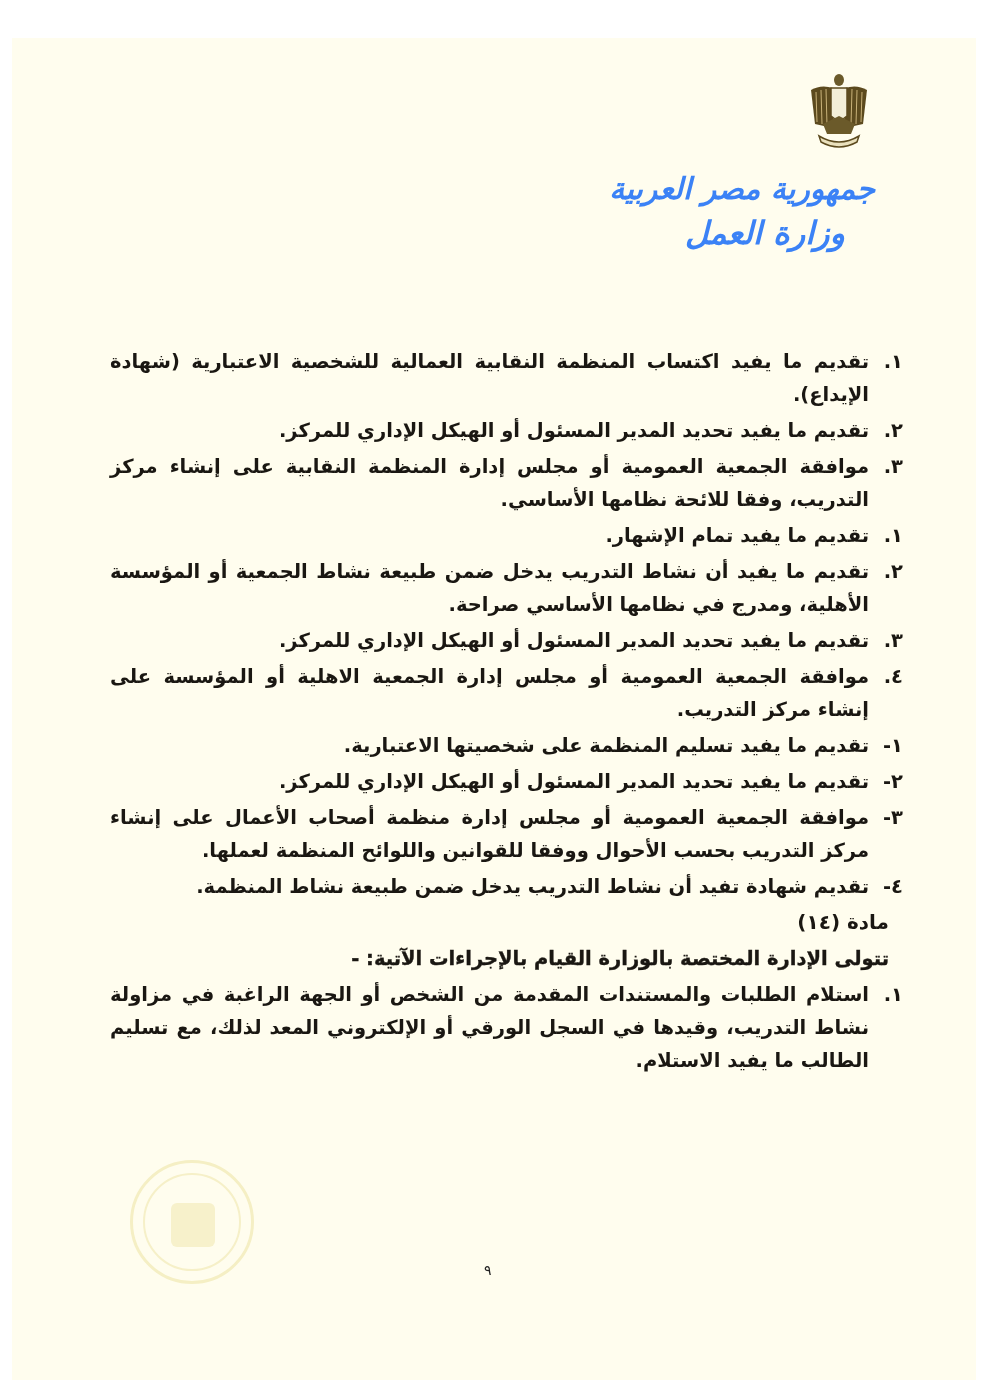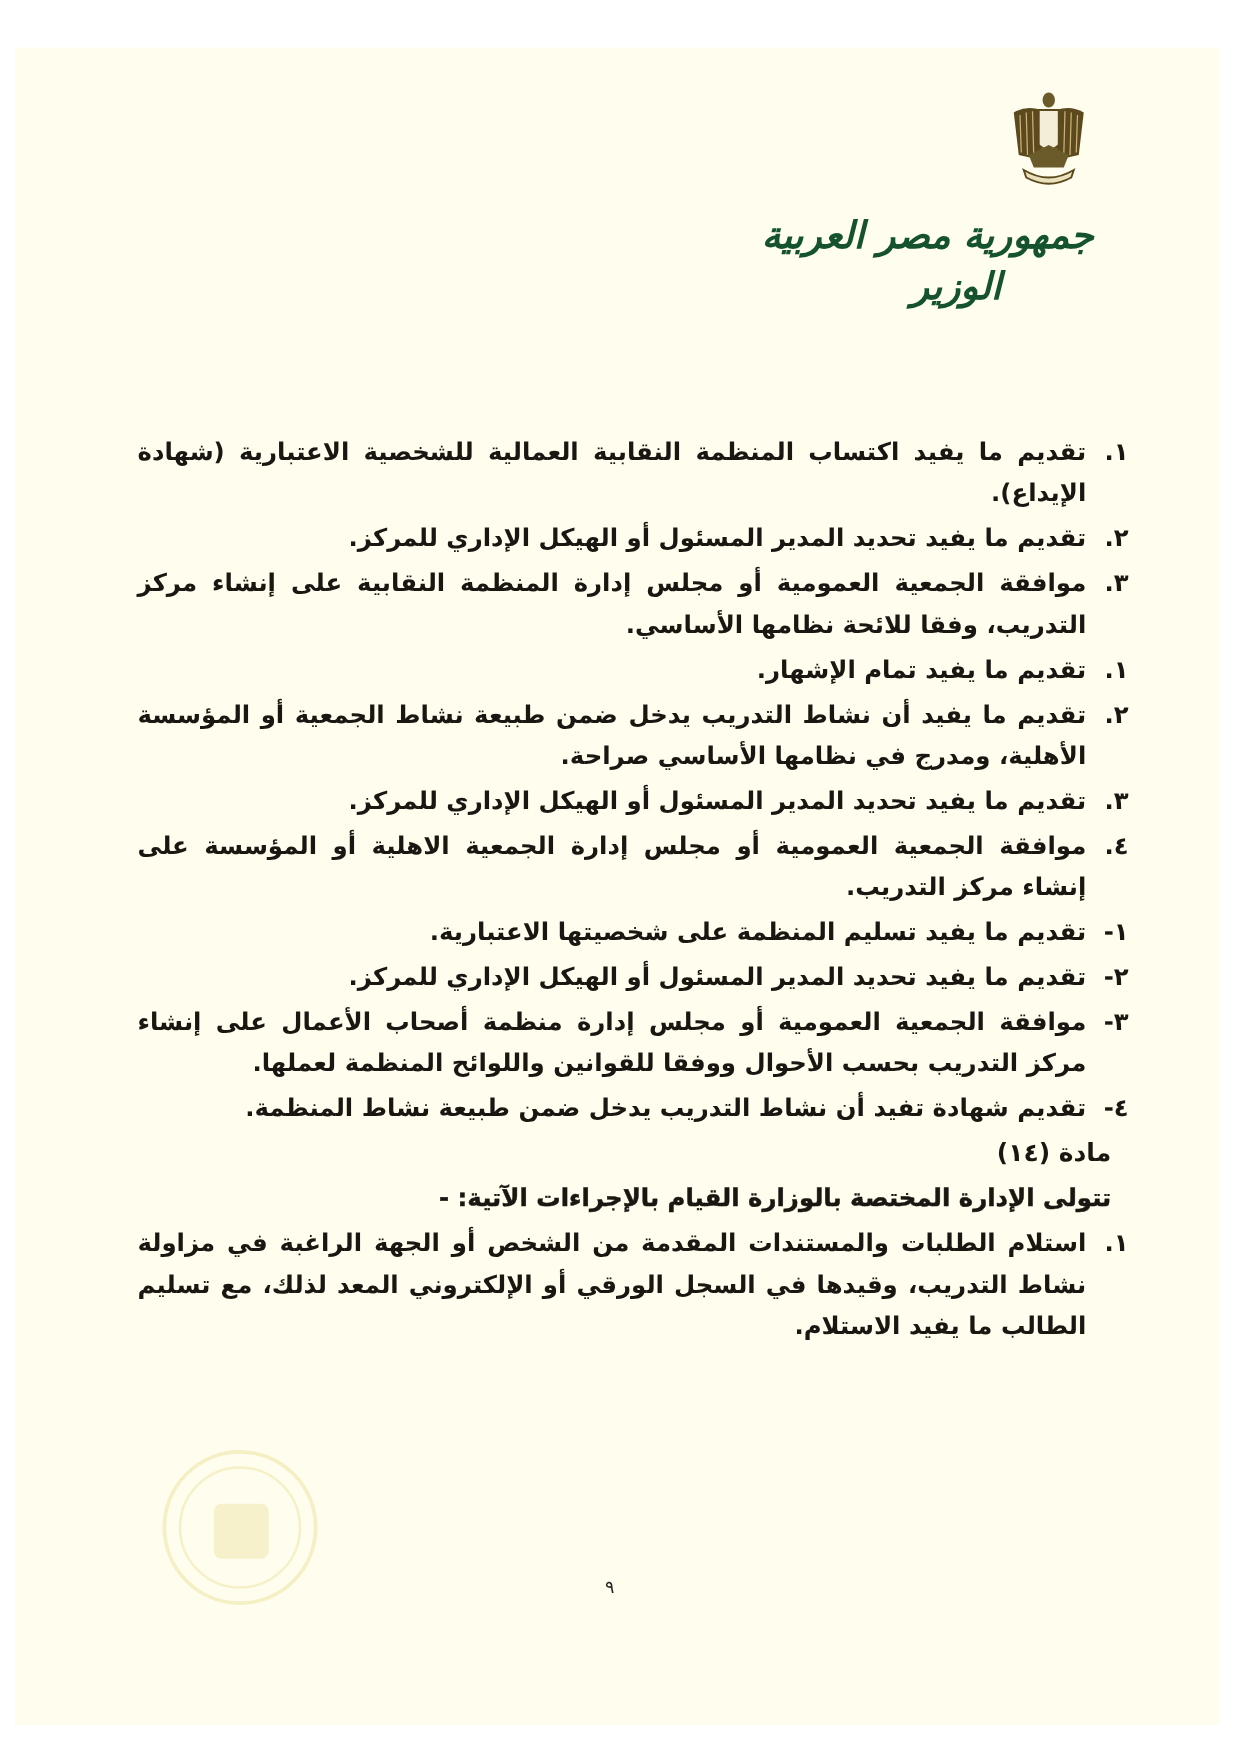--- a/index.html
+++ b/index.html
@@ -29,21 +29,21 @@
     width: 64px;
     height: 80px;
   }
   .header-calligraphy {
     position: absolute;
     right: 115px;
     top: 168px;
     width: 220px;
     direction: rtl;
     text-align: center;
-    color: #14532d;
+    color: #3b82f6;
     font-family: "DejaVu Serif", serif;
   }
   .hdr-line1 {
     font-size: 30px;
     font-weight: bold;
     line-height: 42px;
     white-space: nowrap;
     font-style: italic;
     letter-spacing: -1px;
   }
@@ -152,21 +152,21 @@
     <line x1="50" y1="18" x2="49" y2="52"></line>
     <line x1="55" y1="20" x2="54" y2="50"></line>
   </g>
   <path d="M24 16 L40 16 L40 44 Q32 52 24 44 Z" fill="#f3eed8" stroke="#5c4a1e" stroke-width="1.5"></path>
   <path d="M16 52 L32 44 L48 52 L44 62 L20 62 Z" fill="#6b5a2a"></path>
   <path d="M12 64 Q32 76 52 64 L50 70 Q32 80 14 70 Z" fill="#eae1bd" stroke="#5c4a1e" stroke-width="1.5"></path>
 </svg>
 
 <div class="header-calligraphy">
   <div class="hdr-line1">جمهورية مصر العربية</div>
-  <div class="hdr-line3">الوزير</div>
+  <div class="hdr-line2">وزارة العمل</div>
 </div>
 
 <div class="content">
 
   <div class="item">
     <span class="num">١.</span>
     <span class="txt">تقديم ما يفيد اكتساب المنظمة النقابية العمالية للشخصية الاعتبارية (شهادة الإيداع).</span>
   </div>
   <div class="item">
     <span class="num">٢.</span>

